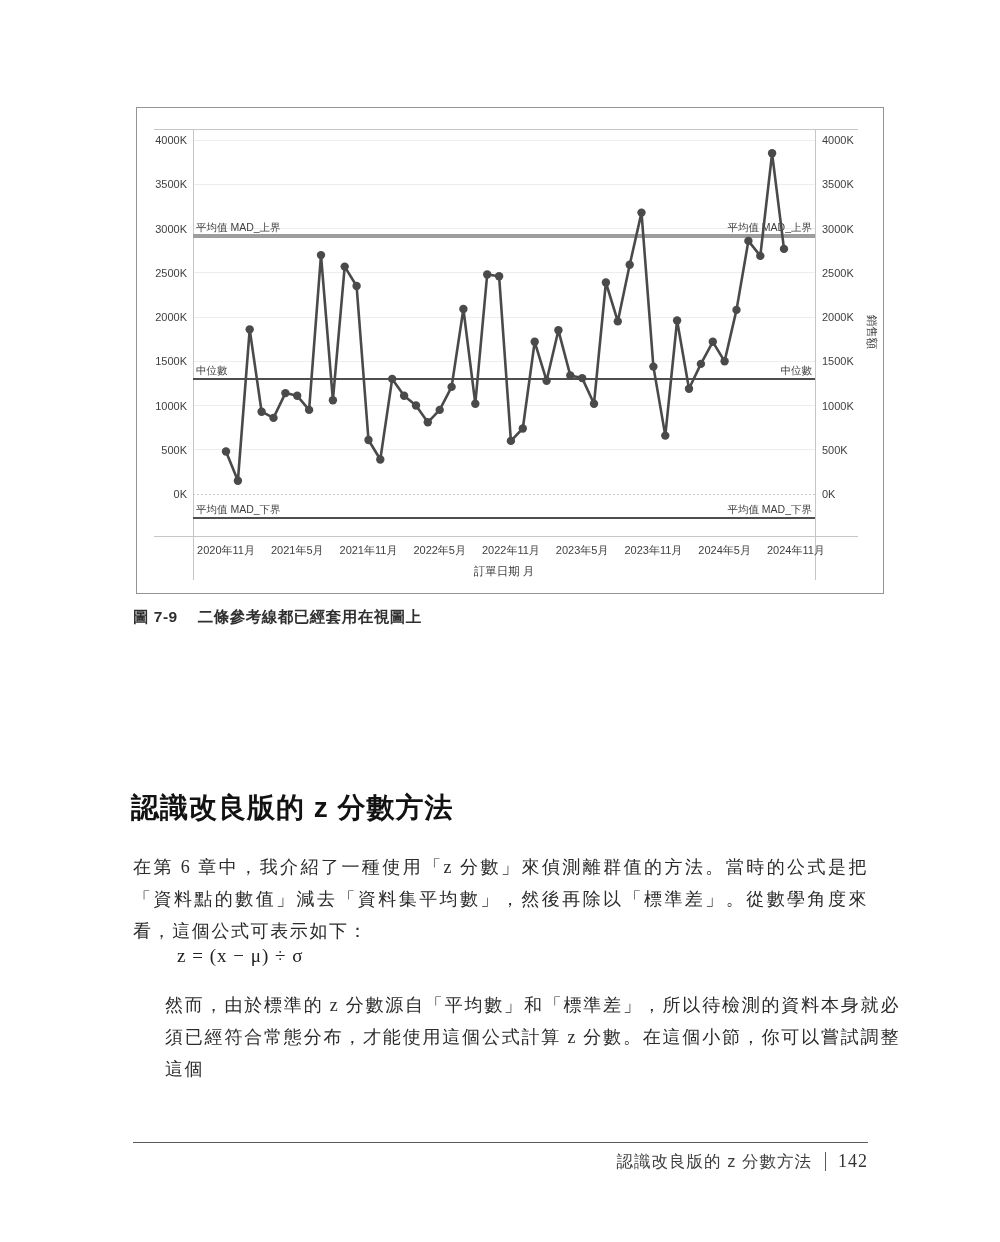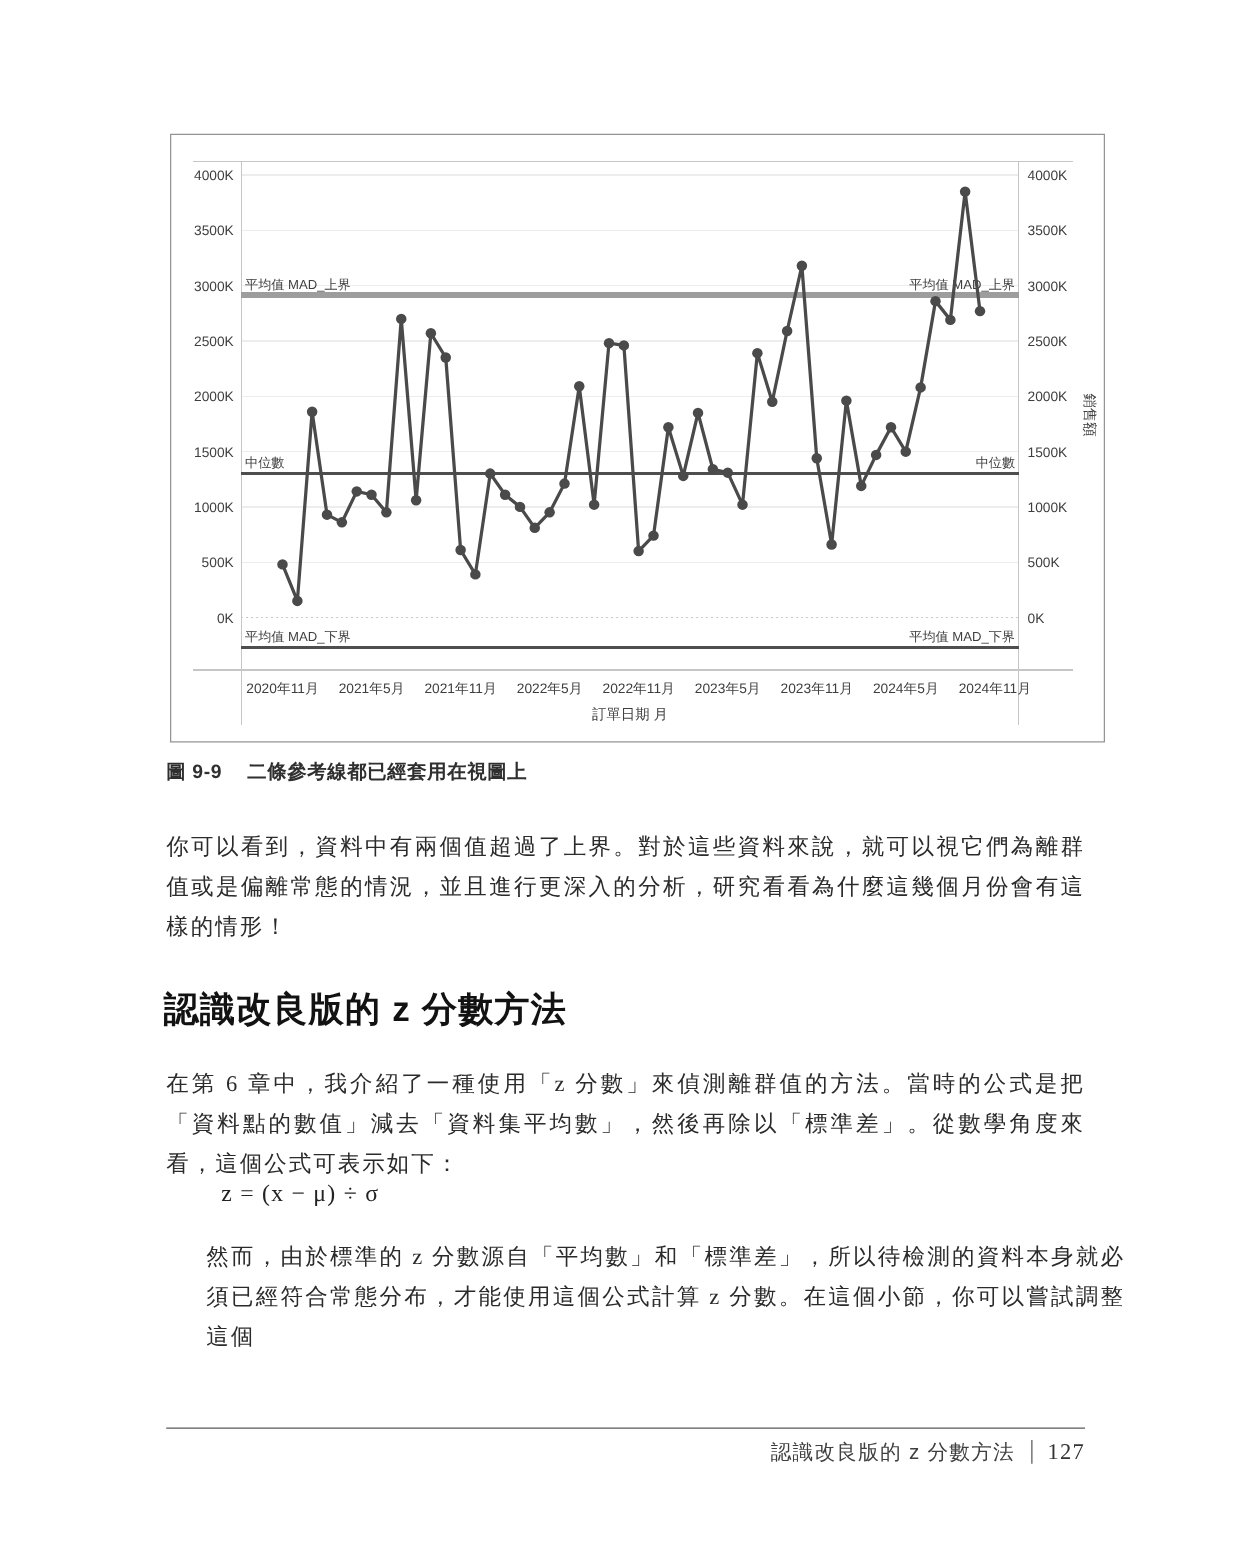--- a/index.html
+++ b/index.html
@@ -163,31 +163,30 @@
         <text class="tick" x="445.17021276595744" y="446" text-anchor="middle">2023年5月</text>
         <text class="tick" x="516.4042553191489" y="446" text-anchor="middle">2023年11月</text>
         <text class="tick" x="587.6382978723404" y="446" text-anchor="middle">2024年5月</text>
         <text class="tick" x="658.8723404255319" y="446" text-anchor="middle">2024年11月</text>
         <text class="axis-title" x="367" y="467" text-anchor="middle">訂單日期 月</text>
         <text class="axis-title" x="731" y="224" text-anchor="middle" transform="rotate(90 731 224)">銷售額</text>
       </svg>
   </div>
 
   <div class="caption">
-    <span class="cap-prefix">圖 9-9</span><span>二條參考線都已經套用在視圖上</span>
+    <span class="cap-prefix">圖 7-9</span><span>二條參考線都已經套用在視圖上</span>
   </div>
 
-  <p class="body-par p1">你可以看到，資料中有兩個值超過了上界。對於這些資料來說，就可以視它們為離群值或是偏離常態的情況，並且進行更深入的分析，研究看看為什麼這幾個月份會有這樣的情形！</p>
 
   <h1 class="section-heading">認識改良版的 z 分數方法</h1>
 
   <p class="body-par p2">在第 6 章中，我介紹了一種使用「z 分數」來偵測離群值的方法。當時的公式是把「資料點的數值」減去「資料集平均數」，然後再除以「標準差」。從數學角度來看，這個公式可表示如下：</p>
 
   <div class="formula">z = (x − μ) ÷ σ</div>
 
   <p class="body-par p3">然而，由於標準的 z 分數源自「平均數」和「標準差」，所以待檢測的資料本身就必須已經符合常態分布，才能使用這個公式計算 z 分數。在這個小節，你可以嘗試調整這個</p>
 
   <div class="footer-rule"></div>
   <div class="footer">
-    <span>認識改良版的 z 分數方法</span><span class="divider"></span><span class="page-num">127</span>
+    <span>認識改良版的 z 分數方法</span><span class="divider"></span><span class="page-num">142</span>
   </div>
 
 </div>
 
 </body></html>

